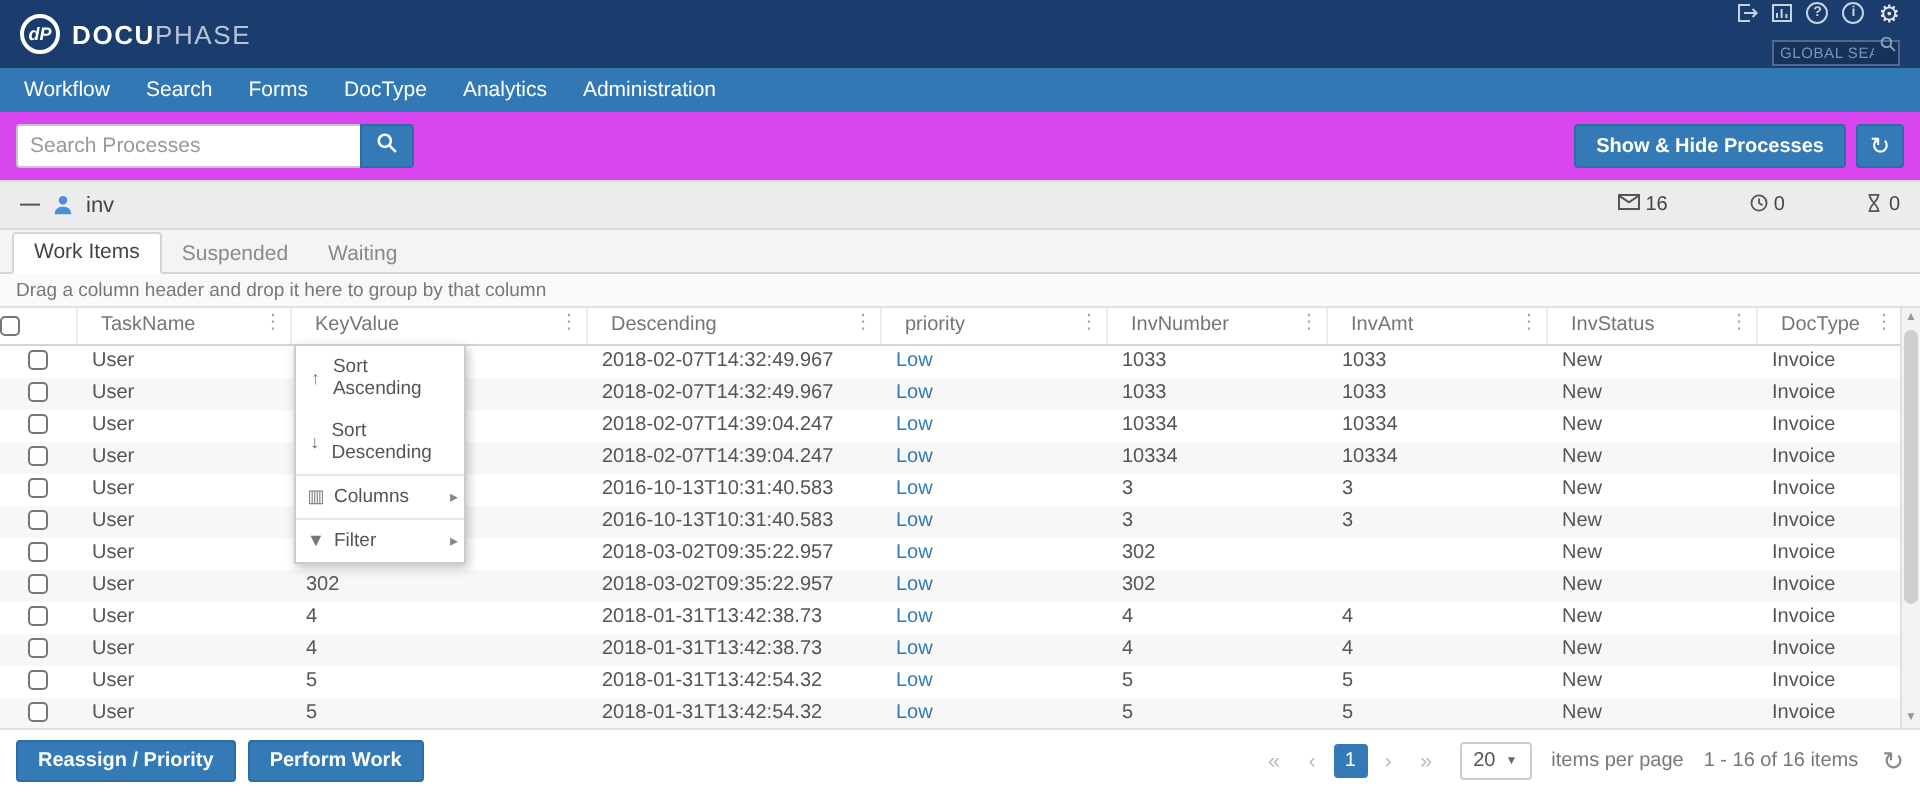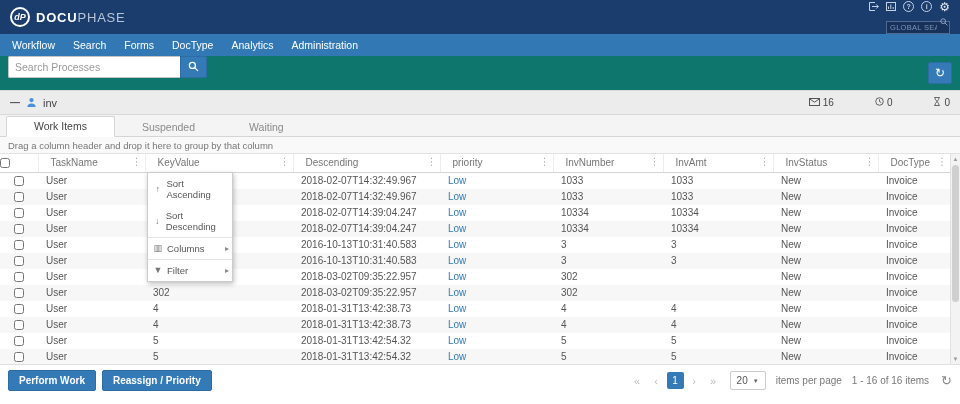--- a/index.html
+++ b/index.html
@@ -21,41 +21,41 @@
   .gsearch{position:relative;}
   .gsearch input{width:64px;height:13px;background:#16325a;border:1px solid #51688f;color:#b6c3da;font-size:7.5px;padding:0 12px 0 3px;outline:none;font-family:inherit;}
   .gsearch input::placeholder{color:#7f93b5;letter-spacing:.3px;}
   .gsearch .mag{position:absolute;right:2px;top:2.5px;display:flex;}
 
   
   .nav-bar{height:22px;background:#3178b5;display:flex;align-items:stretch;padding:0 3px;flex:0 0 auto;}
   .nav-item{color:#fff;font-size:10.5px;padding:0 9px;display:flex;align-items:center;cursor:pointer;}
 
   
-  .toolbar{height:34px;background:#0f766e;display:flex;justify-content:space-between;padding:0 8px;flex:0 0 auto;}
+  .toolbar{height:34px;background:#d946ef;display:flex;align-items:center;justify-content:space-between;padding:0 8px;flex:0 0 auto;}
   .search-group{display:flex;height:22px;}
   .search-group input{width:172px;border:1px solid #c5c5c5;border-right:none;font-size:10.5px;padding:0 6px;color:#555;outline:none;background:#fff;border-radius:2px 0 0 2px;font-family:inherit;}
   .search-group input::placeholder{color:#999;}
   .btn-blue{background:#337ab7;color:#fff;border:1px solid #2e6da4;font-size:10px;cursor:pointer;font-family:inherit;}
   .search-btn{width:27px;border-radius:0 2px 2px 0;display:flex;align-items:center;justify-content:center;}
   .toolbar-right{display:flex;gap:5px;align-items:center;}
   .showhide-btn{height:22px;padding:0 10px;border-radius:2px;font-weight:bold;}
   .refresh-btn{height:22px;width:24px;border-radius:2px;font-size:12px;display:flex;align-items:center;justify-content:center;}
 
   
   .process-row{height:25px;background:#ececec;border-top:1px solid #d9d9d9;border-bottom:1px solid #d9d9d9;display:flex;align-items:center;justify-content:space-between;padding:0 10px;flex:0 0 auto;}
   .pr-left{display:flex;align-items:center;gap:6px;}
   .collapse-icon{color:#555;font-size:10px;font-weight:bold;cursor:pointer;line-height:1;}
   .process-name{font-size:11px;color:#444;}
   .pr-right{display:flex;align-items:center;gap:9px;font-size:10px;color:#444;}
   .count-group{display:flex;align-items:center;gap:3px;margin-left:32px;}
 
   
   .tab-strip{height:22px;background:#f4f4f4;display:flex;align-items:flex-end;padding:2px 6px 0;border-bottom:1px solid #d5d5d5;flex:0 0 auto;}
-  .tab{font-size:10.5px;color:#8a8a8a;padding:3px 27px 4px;cursor:pointer;margin-bottom:-1px;margin-top:42px;}
+  .tab{font-size:10.5px;color:#8a8a8a;padding:3px 10px 4px;cursor:pointer;margin-bottom:-1px;margin-top:42px;}
   .tab.active{background:#fff;border:1px solid #d5d5d5;border-bottom:1px solid #fff;color:#444;border-radius:2px 2px 0 0;}
 
   
   .group-hint{height:17px;background:#f9f9f9;border-bottom:1px solid #e2e2e2;font-size:9.5px;color:#777;display:flex;align-items:center;padding:0 8px;flex:0 0 auto;}
 
   
   .grid-wrap{flex:1;display:flex;position:relative;overflow:hidden;align-items:stretch;}
   table.grid{width:950px;border-collapse:collapse;table-layout:fixed;height:1px;align-self:flex-start;}
   .grid th{height:18px;font-size:10px;color:#757575;font-weight:normal;text-align:left;padding:0 14px 0 12px;border-bottom:1px solid #d5d5d5;position:relative;background:#fff;white-space:nowrap;overflow:hidden;cursor:pointer;}
   .grid th + th{border-left:1px solid #ededed;}
@@ -145,20 +145,21 @@
       <button class="btn-blue search-btn">
         <span>
           <svg width="11" height="11" viewBox="0 0 12 12">
               <circle cx="4.8" cy="4.8" r="3.3" fill="none" stroke="#fff" stroke-width="1.4"></circle>
               <line x1="7.4" y1="7.4" x2="10.8" y2="10.8" stroke="#fff" stroke-width="1.4"></line>
             </svg>
         </span>
       </button>
     </div>
     <div class="toolbar-right">
+      <button class="btn-blue showhide-btn">Show &amp; Hide Processes</button>
       <button class="btn-blue refresh-btn">↻</button>
     </div>
   </div>
 
   <div class="process-row">
     <div class="pr-left">
       <span class="collapse-icon">—</span>
       <span class="hicon">
         <svg width="11" height="11" viewBox="0 0 12 12">
             <circle cx="6" cy="3.4" r="2.3" fill="#4a90d9"></circle>
@@ -370,22 +371,22 @@
       <span class="vs-arrow">▲</span>
       <div class="vs-track">
           <div class="vs-thumb"></div>
         </div>
       <span class="vs-arrow">▼</span>
     </div>
   </div>
 
   <div class="footer">
     <div class="footer-left">
+      <button class="action-btn">Reassign / Priority</button>
       <button class="action-btn">Perform Work</button>
-      <button class="action-btn">Reassign / Priority</button>
     </div>
     <div class="pager">
       <span class="pg-btn">«</span>
       <span class="pg-btn">‹</span>
       <span class="pg-current">1</span>
       <span class="pg-btn">›</span>
       <span class="pg-btn">»</span>
       <div class="page-size">
         <span>20</span>
         <span class="arr">▼</span>

